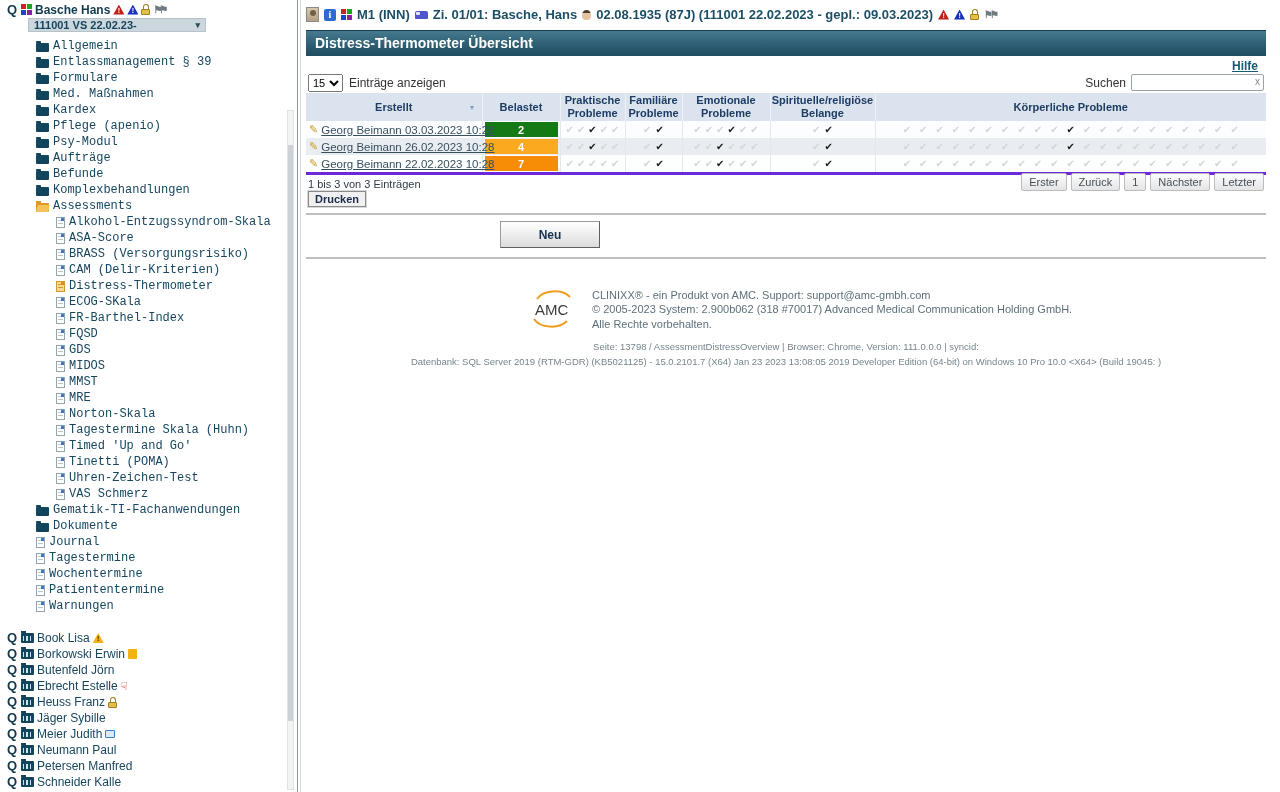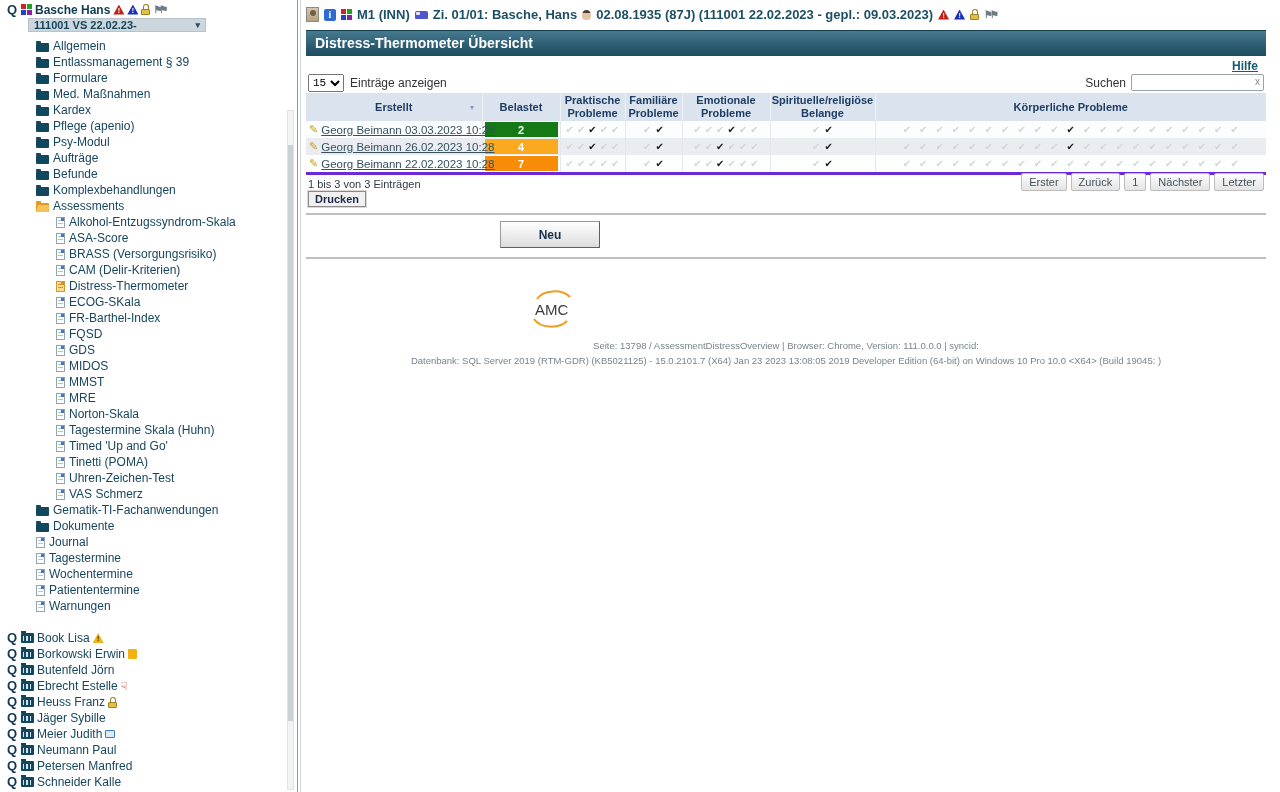--- a/index.html
+++ b/index.html
@@ -13,21 +13,21 @@
   
   #sidebar{position:absolute;left:0;top:0;width:296px;height:792px;background:#fff;font-size:12px;}
   .sep-a{position:absolute;left:297px;top:0;width:1px;height:792px;background:#8d979e;}
   .sep-b{position:absolute;left:300px;top:0;width:1px;height:792px;background:#d2d7db;}
   .pat-head{position:absolute;top:2px;left:6px;height:15px;display:flex;align-items:center;gap:3px;
     font-weight:bold;font-size:12px;color:#123b50;white-space:nowrap;}
   .case-select{position:absolute;top:18px;left:28px;width:178px;height:14px;background:#ccd6dd;
     border:1px solid #b7c2ca;display:flex;align-items:center;padding:0 5px;box-sizing:border-box;
     font-size:11px;font-weight:bold;color:#15455c;cursor:default;}
   .case-select .chev{margin-left:auto;font-size:9px;color:#2a4a5c;}
-  #tree{position:absolute;top:38px;left:0;width:296px;}
+  #tree{position:absolute;top:38px;left:0;width:296px;font-family:Liberation Mono, monospace;}
   .titem{height:16px;display:flex;align-items:center;gap:4px;white-space:nowrap;cursor:default;}
   .titem span.lbl{color:#17465f;}
   .ind0{margin-left:36px;}
   .ind1{margin-left:56px;}
   #patients{position:absolute;top:630px;left:0;width:296px;}
   .prow{height:16px;display:flex;align-items:center;gap:3px;margin-left:6px;white-space:nowrap;cursor:default;}
   .sb-scroll{position:absolute;right:2px;top:110px;height:680px;width:7px;background:#f3f3f3;border:1px solid #e2e2e2;box-sizing:border-box;}
   .sb-thumb{position:absolute;top:34px;left:0;width:100%;height:576px;background:#ccd1d5;}
 
   
@@ -83,21 +83,21 @@
   .pat-line{position:absolute;top:6px;left:0;height:17px;display:flex;align-items:center;gap:5px;
     font-size:13px;font-weight:bold;color:#1c4f66;white-space:nowrap;}
   .title-bar{position:absolute;top:30px;left:0;width:960px;height:26px;box-sizing:border-box;
     background:linear-gradient(180deg,#477a8e 0%,#2d5e73 55%,#1e4c60 100%);
     border-top:1px solid #143e4e;color:#fff;font-size:14px;font-weight:bold;
     line-height:25px;padding-left:9px;}
   .hilfe{position:absolute;top:59px;right:8px;font-size:12px;font-weight:bold;}
   .hilfe a{color:#175a74;text-decoration:underline;cursor:pointer;}
   .controls{position:absolute;top:74px;left:2px;width:956px;height:20px;font-size:12px;color:#333;}
   .ctl-left{display:flex;align-items:center;gap:6px;}
-  .ctl-left select{font-size:11px;height:18px;font-family:Liberation Mono, monospace;}
+  .ctl-left select{font-size:11px;height:18px;font-family:Liberation Sans, sans-serif;}
   .ctl-right{position:absolute;right:0;top:0;display:flex;align-items:center;gap:5px;}
   .searchwrap{position:relative;display:inline-block;}
   .searchwrap input{width:133px;height:17px;border:1px solid #9aa3aa;border-radius:2px;font-size:11px;
     padding:0 14px 0 4px;box-sizing:border-box;font-family:"Liberation Sans",sans-serif;}
   .clear-x{position:absolute;right:4px;top:2px;font-size:10px;color:#888;cursor:pointer;}
 
   
   #grid{position:absolute;top:93px;left:0;width:960px;border-collapse:collapse;table-layout:fixed;
     border-bottom:3px solid #6d28d9;}
   #grid th{background:#dbe4ee;color:#1e3c64;font-weight:bold;font-size:11px;height:28px;
@@ -643,19 +643,24 @@
   <button class="btn-neu">Neu</button>
   <div class="hr2"></div>
 
   <div class="footer">
     <div class="brandrow">
       <svg width="48" height="42" viewBox="0 0 48 42">
         <path d="M9 11 A 19 13 0 0 1 42 9" stroke="#f09c1f" fill="none" stroke-width="2"></path>
         <text x="7" y="27" font-size="15" fill="#3c3c3c" font-family="Liberation Sans, sans-serif" id="amc-logo-text">AMC</text>
         <path d="M6 31 A 19 13 0 0 0 39 33" stroke="#f09c1f" fill="none" stroke-width="2"></path>
       </svg>
+      <div class="brandlines" id="brandlines">
+          <div>CLINIXX® - ein Produkt von AMC. Support: support@amc-gmbh.com</div>
+          <div>© 2005-2023 System: 2.900b062 (318 #70017) Advanced Medical Communication Holding GmbH.</div>
+          <div>Alle Rechte vorbehalten.</div>
+        </div>
     </div>
     <div class="syslines" id="syslines">
         <div>Seite: 13798 / AssessmentDistressOverview | Browser: Chrome, Version: 111.0.0.0 | syncid:</div>
         <div>Datenbank: SQL Server 2019 (RTM-GDR) (KB5021125) - 15.0.2101.7 (X64) Jan 23 2023 13:08:05 2019 Developer Edition (64-bit) on Windows 10 Pro 10.0 &lt;X64&gt; (Build 19045: )</div>
       </div>
   </div>
 </main>
 
 </body></html>

